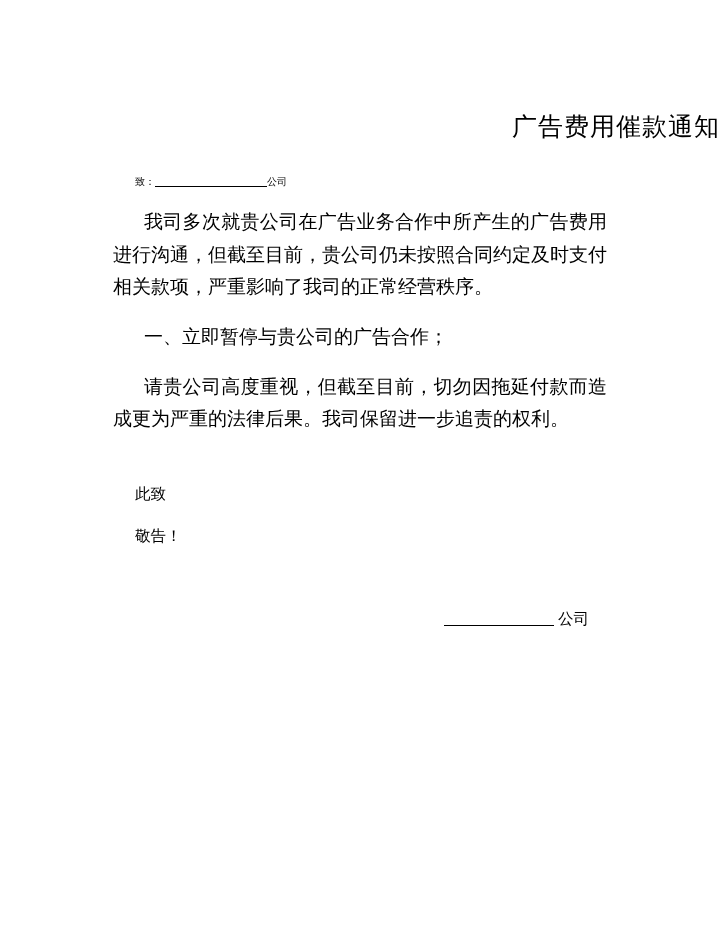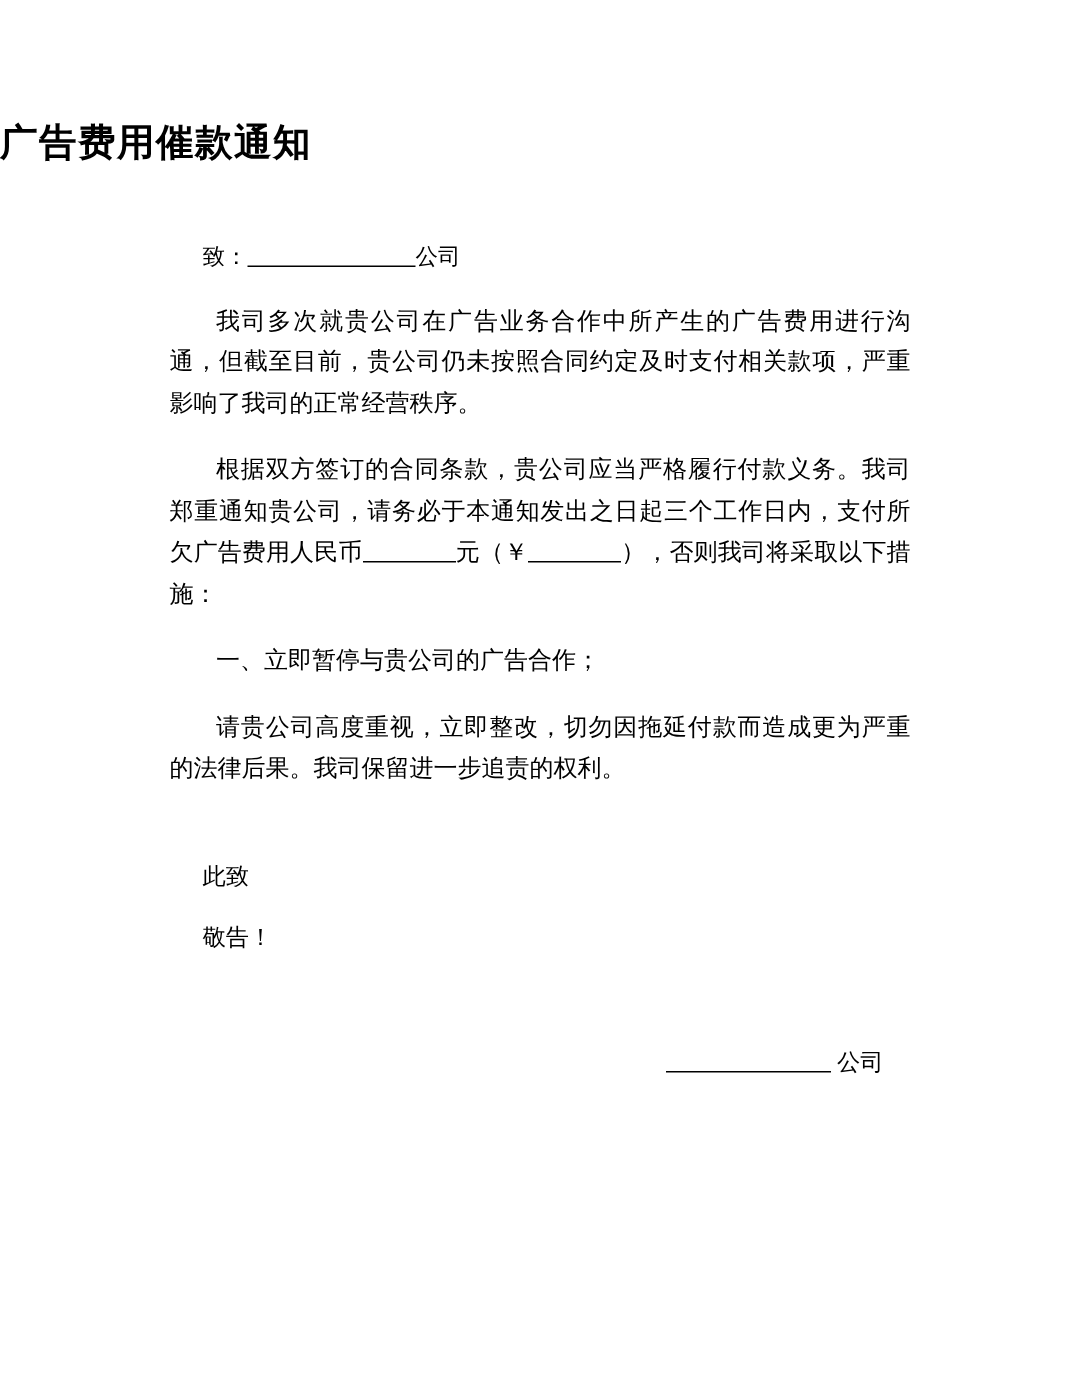--- a/index.html
+++ b/index.html
@@ -16,41 +16,41 @@
     overflow: hidden;
   }
   .page {
     width: 720px;
     height: 931px;
     box-sizing: border-box;
     padding: 0;
     position: relative;
   }
   .doc-title {
-    text-align: left;
+    text-align: right;
     font-size: 25px;
-    font-weight: bold;
+    font-weight: normal;
     letter-spacing: 1px;
-    margin: 78px 0 0 0;
+    margin: 110px 0 0 0;
     font-family: "Liberation Serif", "DejaVu Serif", serif;
   }
   .body-block {
     margin: 0 auto;
     width: 494px;
     padding-left: 0px;
   }
   .addressee {
-    margin-top: 50px;
-    font-size: 15px;
+    margin-top: 31px;
+    font-size: 10px;
     line-height: 1.5;
     padding-left: 22px;
     white-space: nowrap;
   }
   p.para {
-    font-size: 16px;
+    font-size: 19px;
     line-height: 1.72;
     margin: 17px 0 0 0;
     text-indent: 31px;
     text-align: justify;
     text-justify: inter-ideograph;
   }
   .blank-s {
     display: inline-block;
     border-bottom: 1px solid #000;
     width: 112px;
@@ -113,26 +113,25 @@
   <h1 class="doc-title">广告费用催款通知</h1>
 
   <div class="body-block">
 
     <div class="addressee">
       <span>致：</span><span class="blank-s"></span><span>公司</span>
     </div>
 
     <p class="para">我司多次就贵公司在广告业务合作中所产生的广告费用进行沟通，但截至目前，贵公司仍未按照合同约定及时支付相关款项，严重影响了我司的正常经营秩序。</p>
 
-    <p class="para"><span>根据双方签订的合同条款，贵公司应当严格履行付款义务。我司郑重通知贵公司，请务必于本通知发出之日起三个工作日内，支付所欠广告费用人民币</span><span class="blank-m"></span><span>元（￥</span><span class="blank-m"></span><span>），否则我司将采取以下措施：</span></p>
 
     <p class="para">一、立即暂停与贵公司的广告合作；</p>
 
 
-    <p class="para">请贵公司高度重视，立即整改，切勿因拖延付款而造成更为严重的法律后果。我司保留进一步追责的权利。</p>
+    <p class="para">请贵公司高度重视，但截至目前，切勿因拖延付款而造成更为严重的法律后果。我司保留进一步追责的权利。</p>
 
     <div class="closing">
       <div class="line">此致</div>
       <div class="line">敬告！</div>
     </div>
 
     <div class="signature">
       <div class="sig-line"><span class="blank-sig"></span>&nbsp;<span>公司</span></div>
     </div>
 

